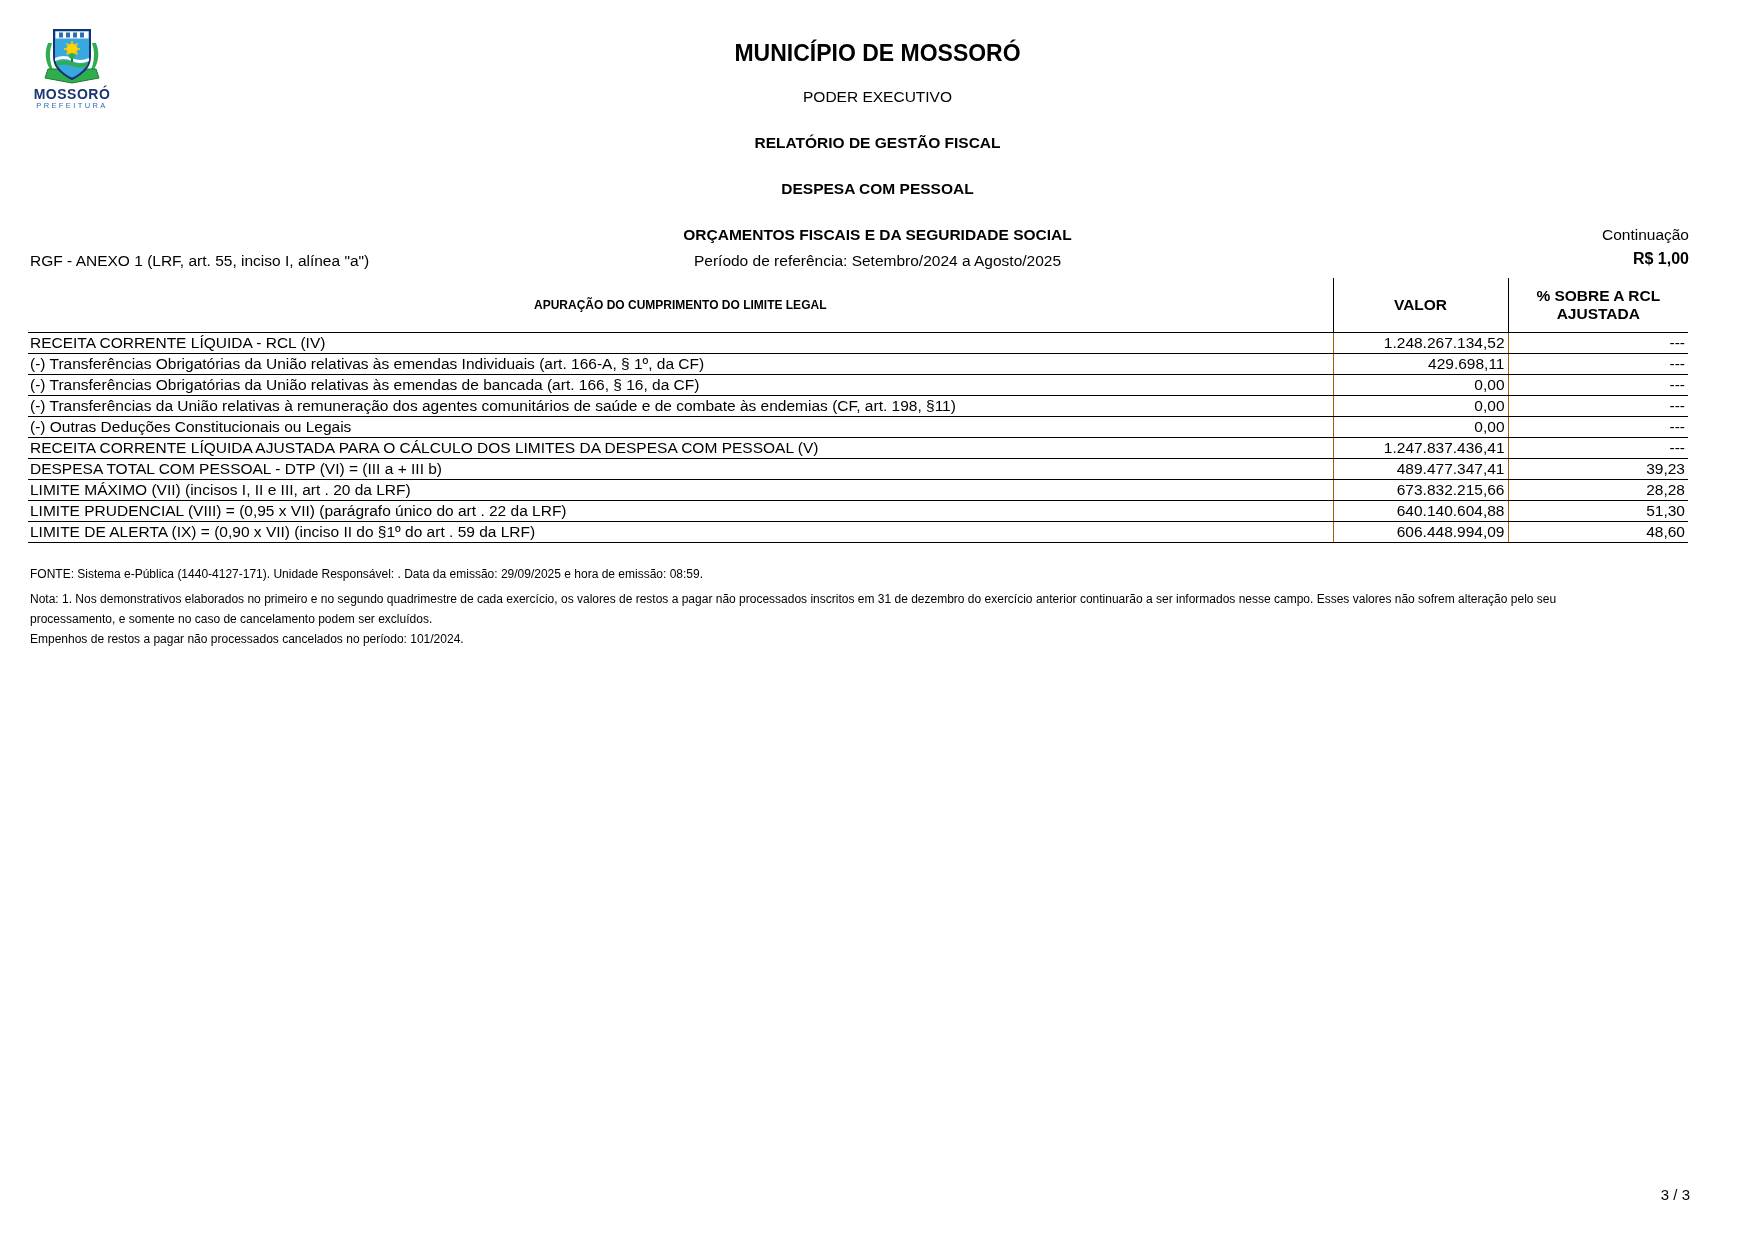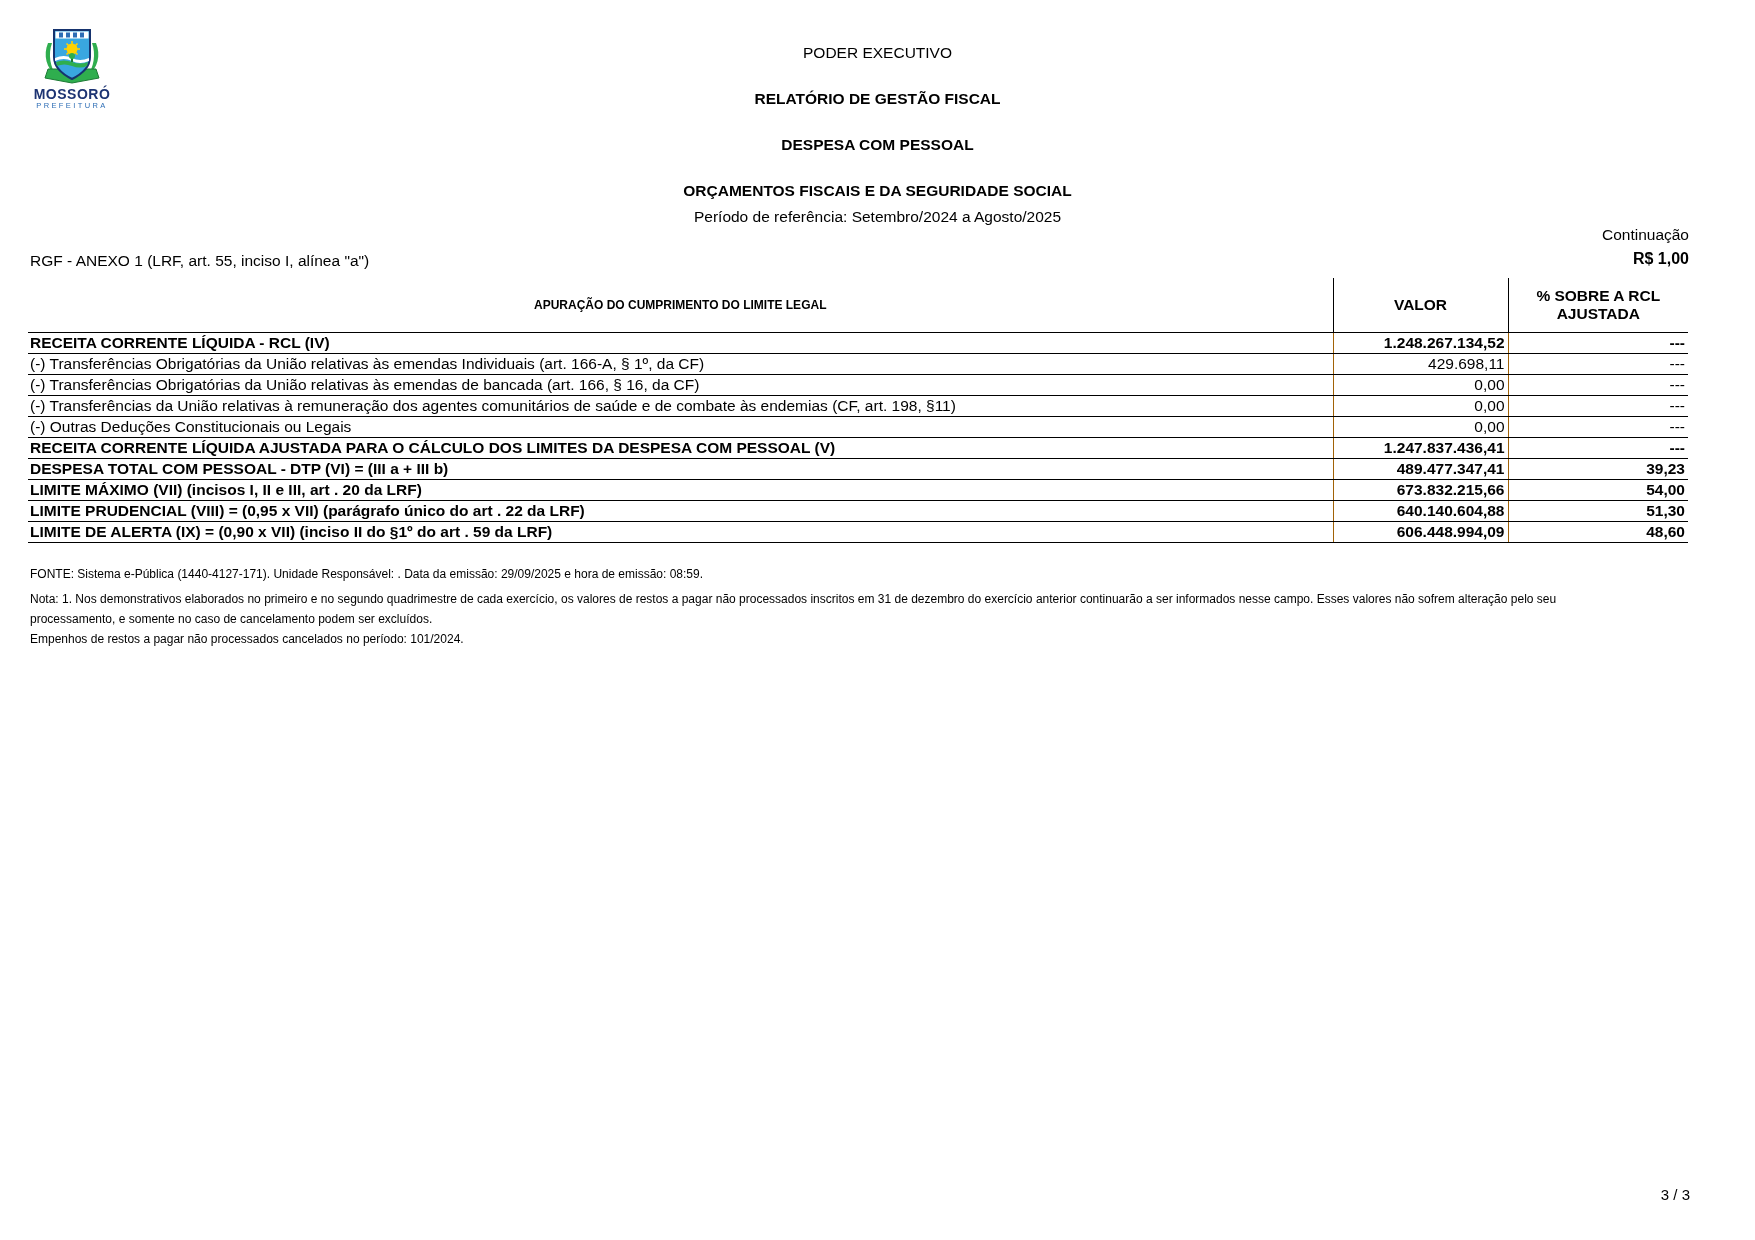--- a/index.html
+++ b/index.html
@@ -29,21 +29,21 @@
   .limit-table col.c1{width:1305px;}
   .limit-table col.c2{width:175px;}
   .limit-table col.c3{width:180px;}
   .limit-table th{font-weight:bold;text-align:center;vertical-align:middle;padding:2px 4px;border-bottom:1px solid #000;}
   .limit-table th.col-desc{font-size:12px;height:50px;}
   .limit-table th.col-valor,.limit-table th.col-pct{font-size:15.5px;border-left:1px solid #000;}
   .limit-table td{height:20px;line-height:20px;padding:0 3px;border-bottom:1px solid #000;
     white-space:nowrap;overflow:hidden;}
   .limit-table td.col-desc{text-align:left;padding-left:2px;}
   .limit-table td.col-valor,.limit-table td.col-pct{text-align:right;border-left:1px solid #a16207;}
-  .limit-table tr.bold td{font-weight:bold;}
+  .limit-table tr.bold td{font-weight:normal;}
   
   .fonte{position:absolute;top:567px;left:30px;font-size:12px;}
   .nota{position:absolute;top:589px;left:30px;width:1530px;font-size:12px;line-height:20px;}
   .empenhos{position:absolute;top:632px;left:30px;font-size:12px;}
   .pageno{position:absolute;top:1186px;right:65px;font-size:15px;}
 </style>
 </head>
 <body>
 
 <div class="page">
@@ -76,20 +76,21 @@
       <path d="M16 35 q8 -3 16 0 q8 3 16 0 l-1 4 q-7 3 -15 0 q-8 -3 -15 0 Z" fill="#2fae4e"></path>
 
       <rect x="31" y="30" width="2" height="5" fill="#1d7a35"></rect>
       <circle cx="32" cy="29" r="3" fill="#2fae4e"></circle>
     </svg>
     <div class="logo-city">MOSSORÓ</div>
     <div class="logo-org">PREFEITURA</div>
   </div>
 
   <div class="header-center">
+    <div class="title">MUNICÍPIO DE MOSSORÓ</div>
     <div class="hline">PODER EXECUTIVO</div>
     <div class="hline bold">RELATÓRIO DE GESTÃO FISCAL</div>
     <div class="hline bold">DESPESA COM PESSOAL</div>
     <div class="hline bold">ORÇAMENTOS FISCAIS E DA SEGURIDADE SOCIAL</div>
     <div class="hline">Período de referência: Setembro/2024 a Agosto/2025</div>
   </div>
 
   <div class="continuation">Continuação</div>
   <div class="annex">RGF - ANEXO 1 (LRF, art. 55, inciso I, alínea "a")</div>
   <div class="currency">R$ 1,00</div>
@@ -139,21 +140,21 @@
           <td class="col-pct">---</td>
         </tr>
         <tr class="bold">
           <td class="col-desc">DESPESA TOTAL COM PESSOAL - DTP (VI) = (III a + III b)</td>
           <td class="col-valor">489.477.347,41</td>
           <td class="col-pct">39,23</td>
         </tr>
         <tr class="bold">
           <td class="col-desc">LIMITE MÁXIMO (VII) (incisos I, II e III, art . 20 da LRF)</td>
           <td class="col-valor">673.832.215,66</td>
-          <td class="col-pct">54,00</td>
+          <td class="col-pct">28,28</td>
         </tr>
         <tr class="bold">
           <td class="col-desc">LIMITE PRUDENCIAL (VIII) = (0,95 x VII) (parágrafo único do art . 22 da LRF)</td>
           <td class="col-valor">640.140.604,88</td>
           <td class="col-pct">51,30</td>
         </tr>
         <tr class="bold">
           <td class="col-desc">LIMITE DE ALERTA (IX) = (0,90 x VII) (inciso II do §1º do art . 59 da LRF)</td>
           <td class="col-valor">606.448.994,09</td>
           <td class="col-pct">48,60</td>

